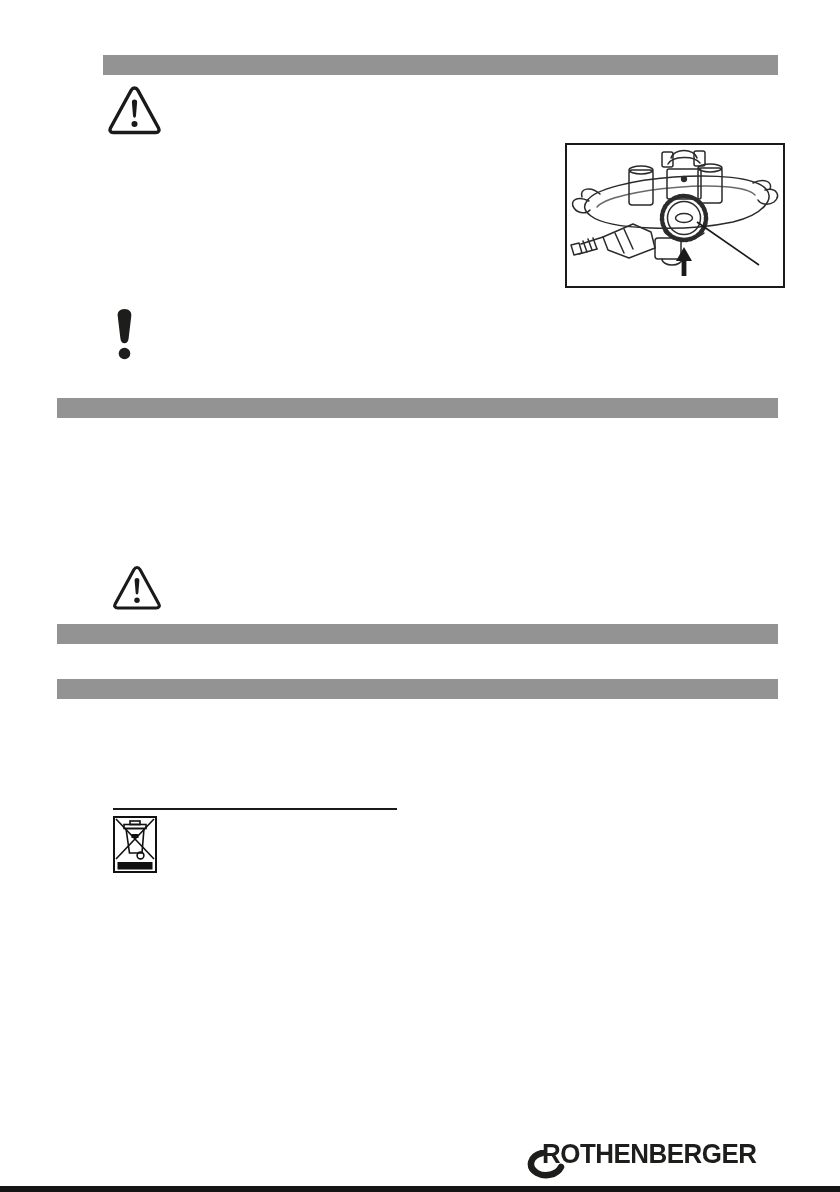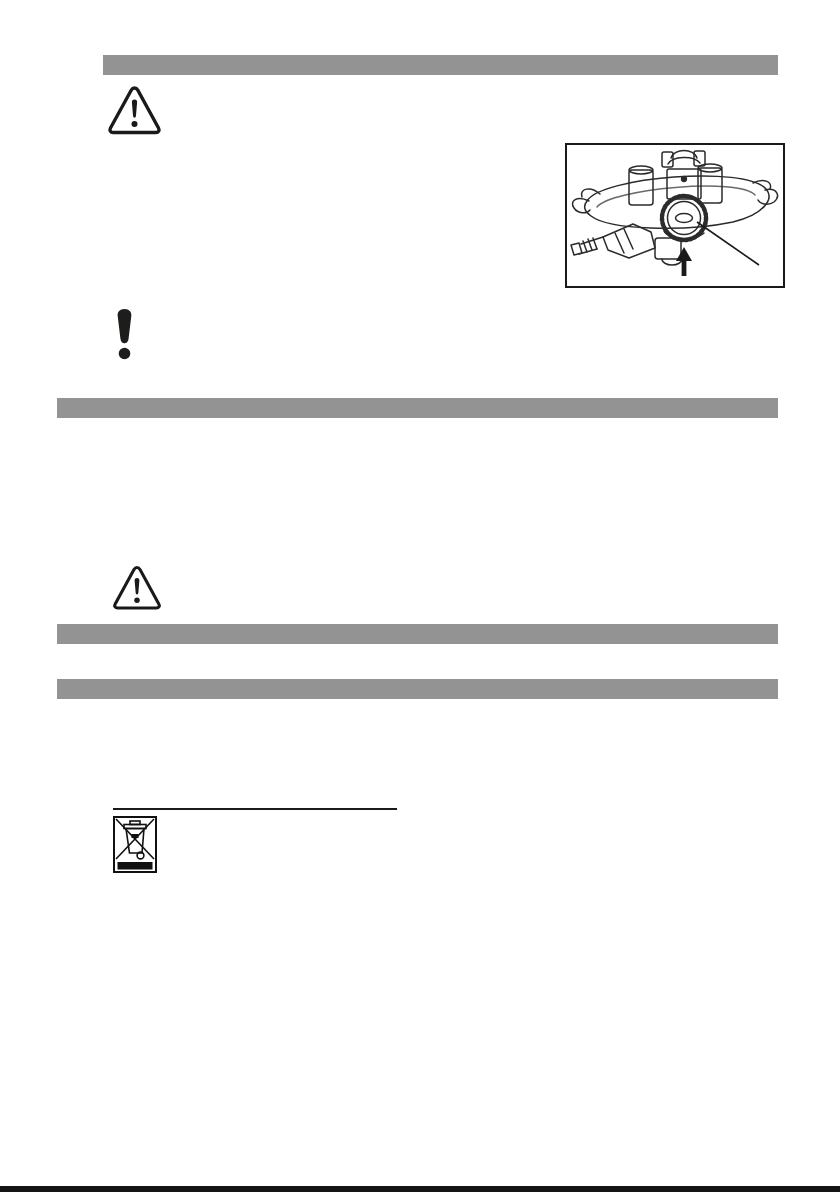--- a/index.html
+++ b/index.html
@@ -162,16 +162,22 @@
 
         <circle cx="25.5" cy="37.5" r="3.4"></circle>
       </g>
 
       <rect x="16.5" y="16" width="7" height="4" fill="#111"></rect>
 
       <rect x="2.5" y="44" width="35" height="7.5" fill="#111"></rect>
     </svg>
   </div>
 
+  <div class="abs logo">
+    <svg class="logo-swoosh" width="42" height="30" viewBox="0 0 42 30">
+      <path d="M16 3 C4 6 1 17 11 23 C19 27.5 31 25 35 17" fill="none" stroke="#1d1d1b" stroke-width="6.5" stroke-linecap="round"></path>
+    </svg>
+    <span class="logo-text">ROTHENBERGER</span>
+  </div>
 
   <div class="abs bottom-edge"></div>
 
 </div>
 
 </body></html>

